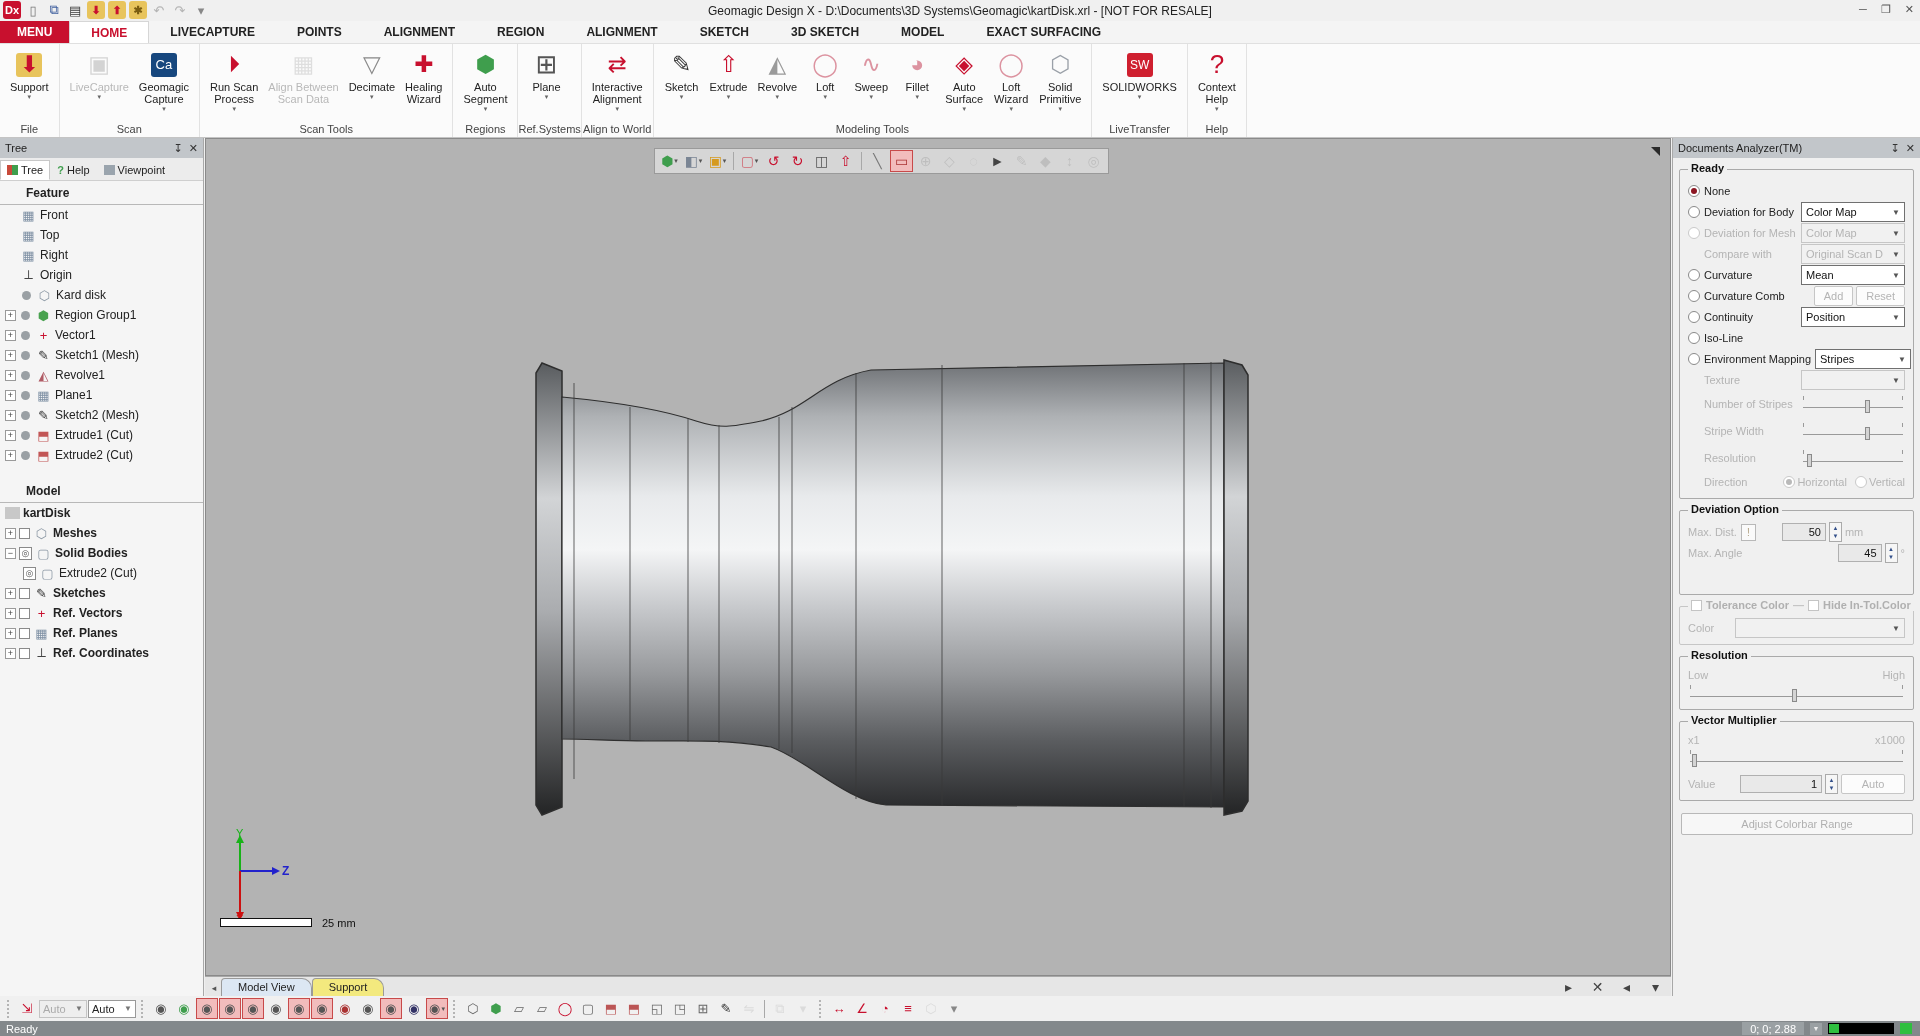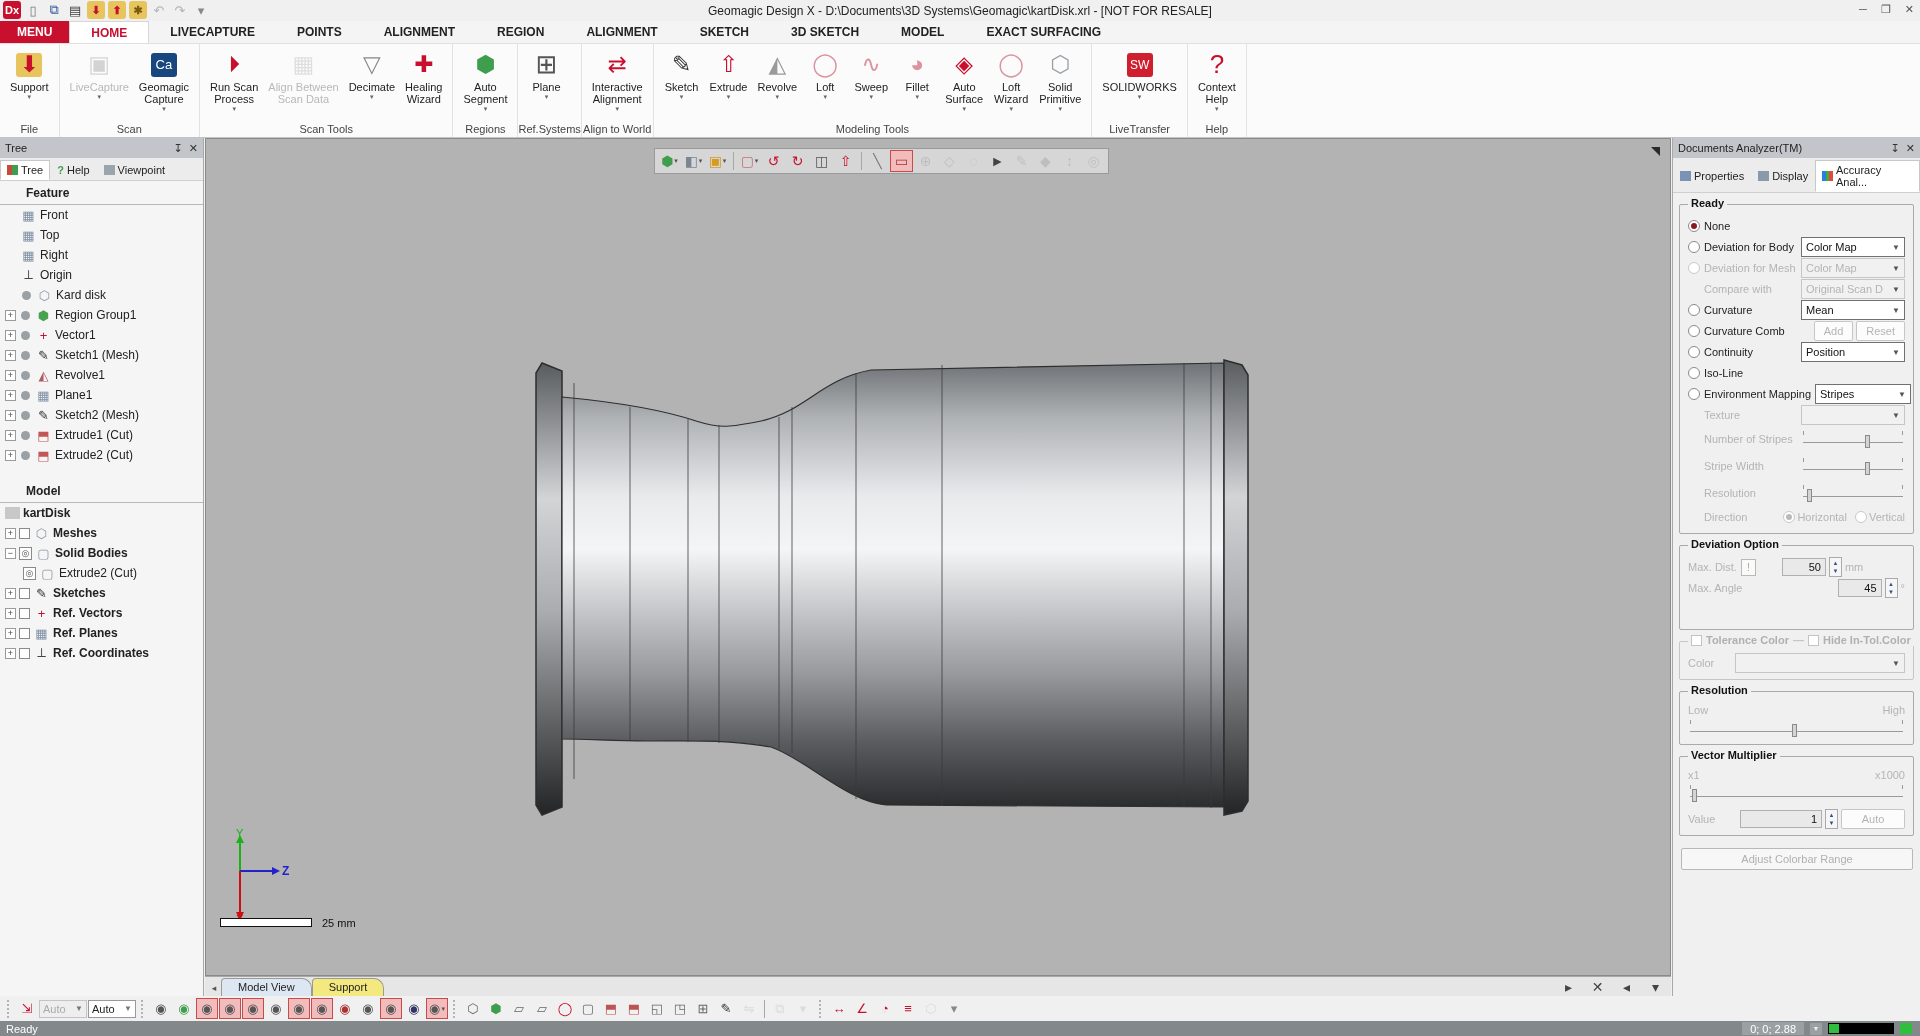--- a/index.html
+++ b/index.html
@@ -661,34 +661,20 @@
   <div id="scalelab">25 mm</div>
 </div>
 
 <div id="rightpanel">
   <div class="phead">
     <span>Documents Analyzer(TM)</span>
     <span class="sp"></span>
     <span class="phico">↧</span>
     <span class="phico">✕</span>
   </div>
-  <div class="ptabs">
-    <span class="ptab">
-      <span class="cico" style="background:#7a93b5"></span>
-      <span>Properties</span>
-    </span>
-    <span class="ptab">
-      <span class="cico" style="background:#8a9aa8"></span>
-      <span>Display</span>
-    </span>
-    <span class="ptab active">
-      <span class="cico" style="background:linear-gradient(90deg,#2a7de1 33%,#3fae49 33% 66%,#e5493a 66%)"></span>
-      <span>Accuracy Anal...</span>
-    </span>
-  </div>
 
   <div class="grp">
     <span class="leg">Ready</span>
 
     <div class="arow">
       <span class="arad sel"></span>
       <span class="alab">None</span>
     </div>
 
     <div class="arow">

